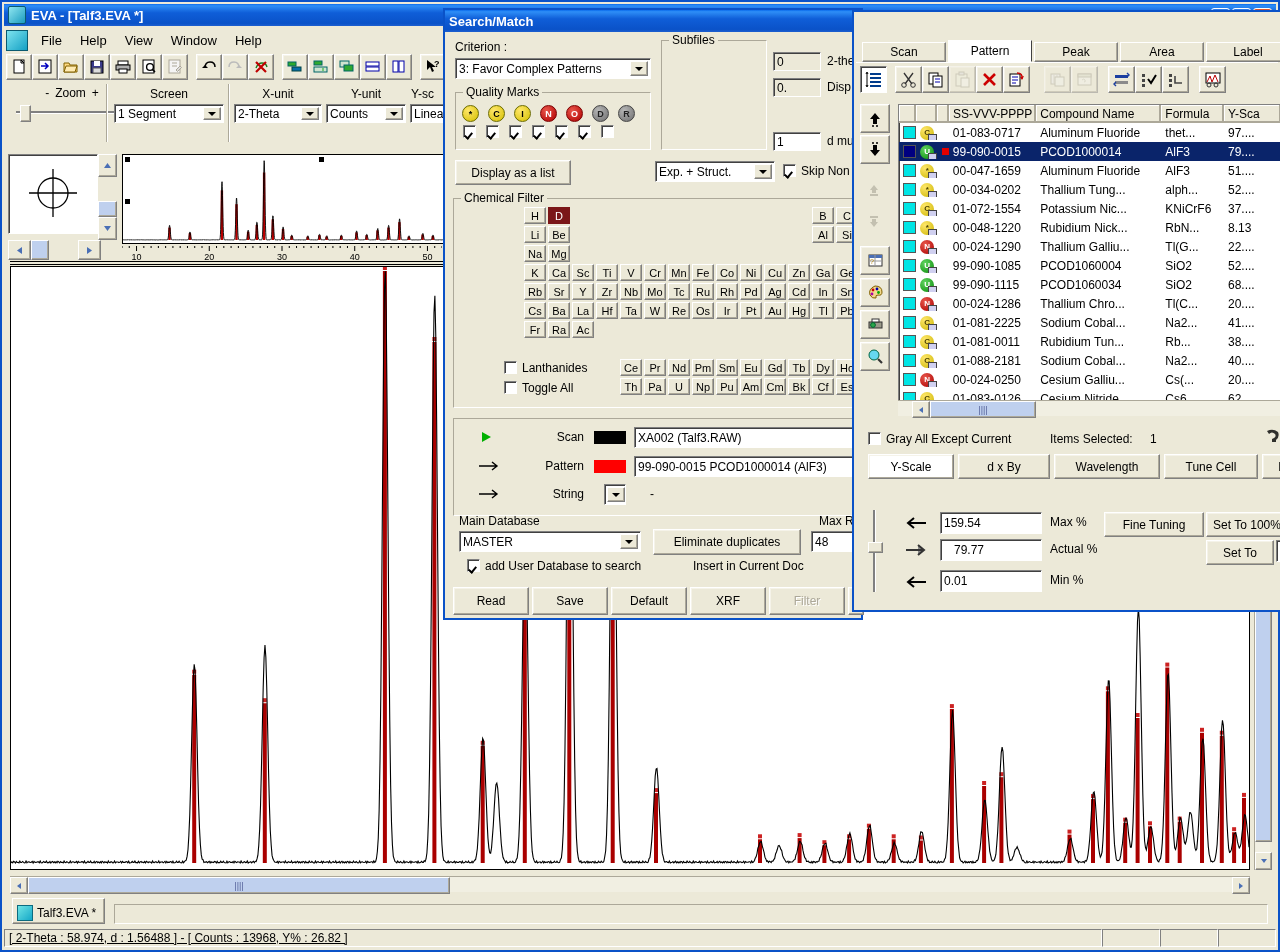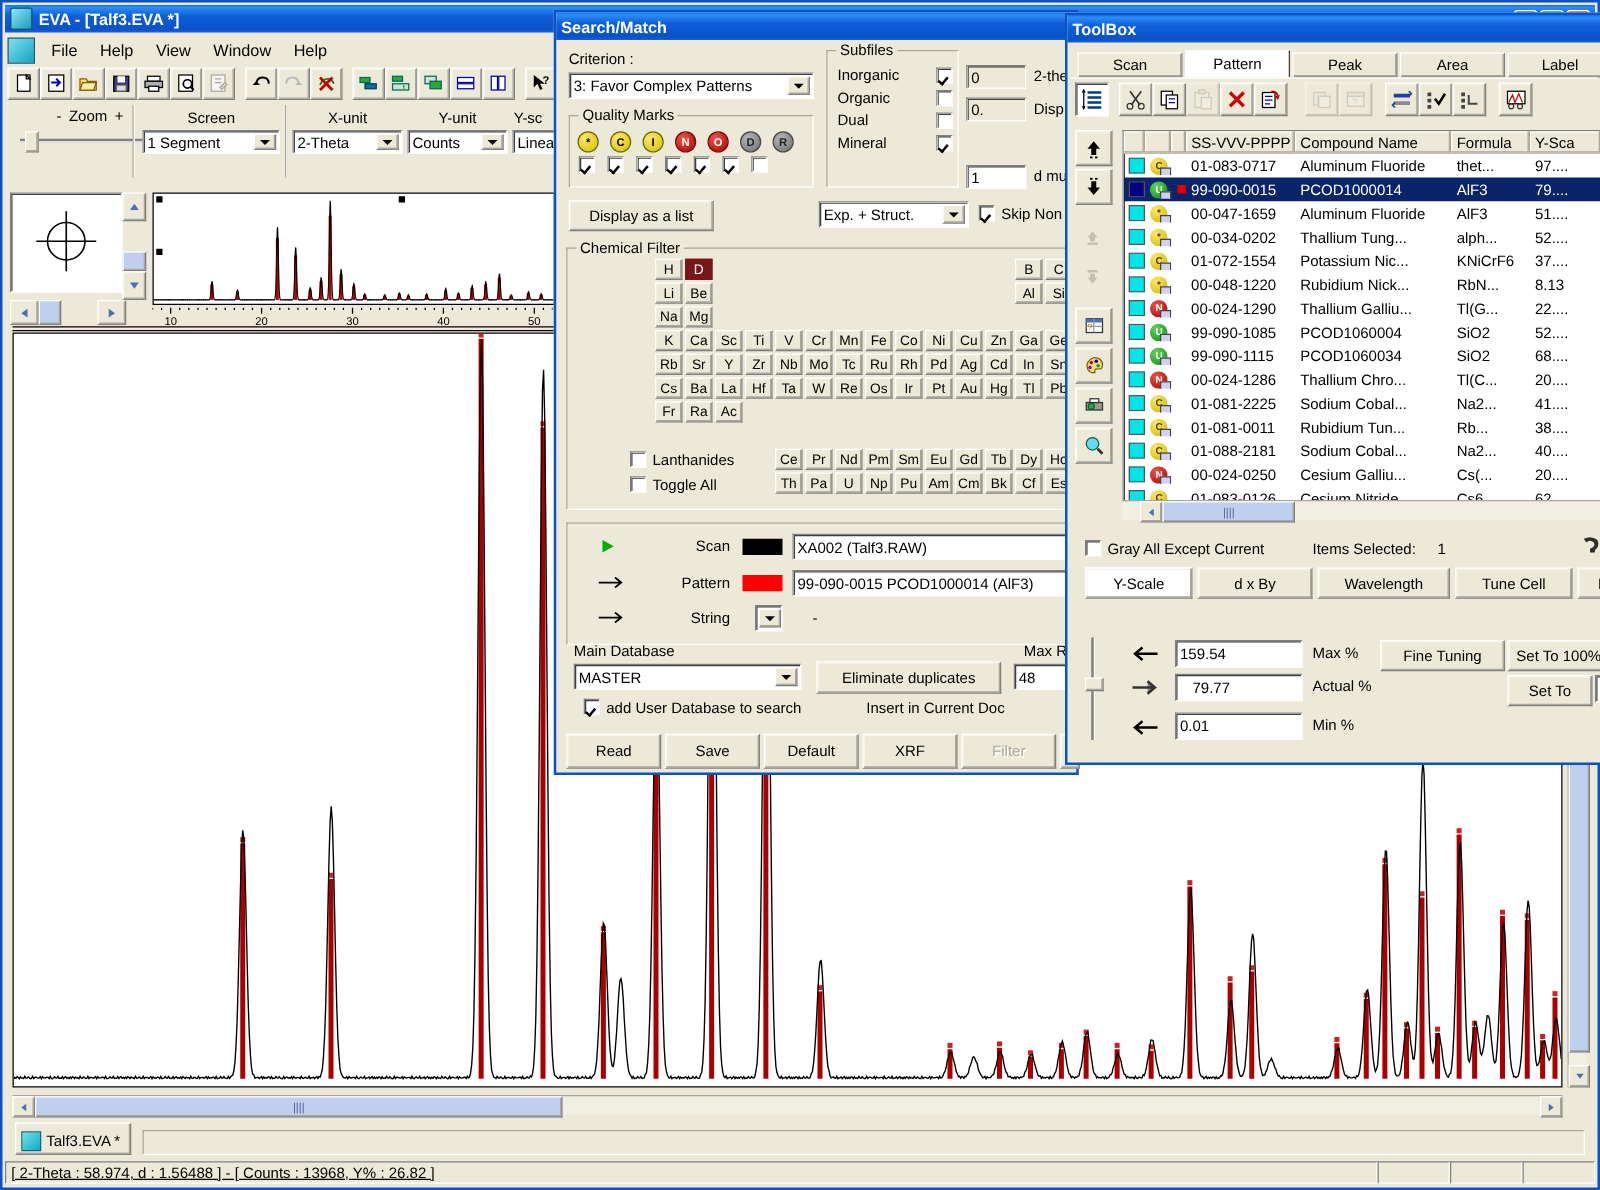--- a/index.html
+++ b/index.html
@@ -625,38 +625,20 @@
         <div class="cb on" style="margin-left: 1px;"></div>
         <div class="cb on" style="margin-left: 1px;"></div>
         <div class="cb on" style="margin-left: 1px;"></div>
         <div class="cb on" style="margin-left: 1px;"></div>
         <div class="cb" style="margin-left: 1px;"></div>
       </div>
   </div>
 
   <div class="groupbox" style="left:216px;top:30px;width:106px;height:110px;">
     <span class="gtitle">Subfiles</span>
-    <div id="subfiles-list" style="position:absolute;left:8px;top:10px;width:92px;">
-        <div style="display: flex; align-items: center; justify-content: space-between; height: 18px;">
-          <span class="lbl">Inorganic</span>
-          <div class="cb on"></div>
-        </div>
-        <div style="display: flex; align-items: center; justify-content: space-between; height: 18px;">
-          <span class="lbl">Organic</span>
-          <div class="cb"></div>
-        </div>
-        <div style="display: flex; align-items: center; justify-content: space-between; height: 18px;">
-          <span class="lbl">Dual</span>
-          <div class="cb"></div>
-        </div>
-        <div style="display: flex; align-items: center; justify-content: space-between; height: 18px;">
-          <span class="lbl">Mineral</span>
-          <div class="cb on"></div>
-        </div>
-      </div>
   </div>
 
   <div class="tf ro" style="position:absolute;left:328px;top:42px;width:48px;height:19px;">
     <span>0</span>
     </div>
   <span class="lbl" style="position:absolute;left:382px;top:44px;">2-the</span>
 
   <div class="tf ro" style="position:absolute;left:328px;top:68px;width:48px;height:19px;">
     <span>0.</span>
     </div>
@@ -840,23 +822,20 @@
   <div class="btn" style="position:absolute;left:245px;top:577px;width:74px;height:26px;">
     <span>XRF</span>
     </div>
   <div class="btn disabled" style="position:absolute;left:324px;top:577px;width:74px;height:26px;">
     <span>Filter</span>
     </div>
   <div class="btn" style="position:absolute;left:403px;top:577px;width:14px;height:26px;"></div>
 </div>
 
 <div class="win" id="tb">
-  <div class="tbar">
-    <span>ToolBox</span>
-  </div>
 
   <div class="tabrow" id="tb-tabs" style="position:absolute;left:8px;top:30px;right:0;">
       <div class="tab" style="min-width: 62px;">Scan</div>
       <div class="tab active" style="min-width: 62px;">Pattern</div>
       <div class="tab" style="min-width: 62px;">Peak</div>
       <div class="tab" style="min-width: 62px;">Area</div>
       <div class="tab" style="min-width: 62px;">Label</div>
     </div>
   <div style="position:absolute;left:2px;top:50px;right:2px;bottom:2px;background:#ece9d8;border-top:1px solid #fff;"></div>
 

